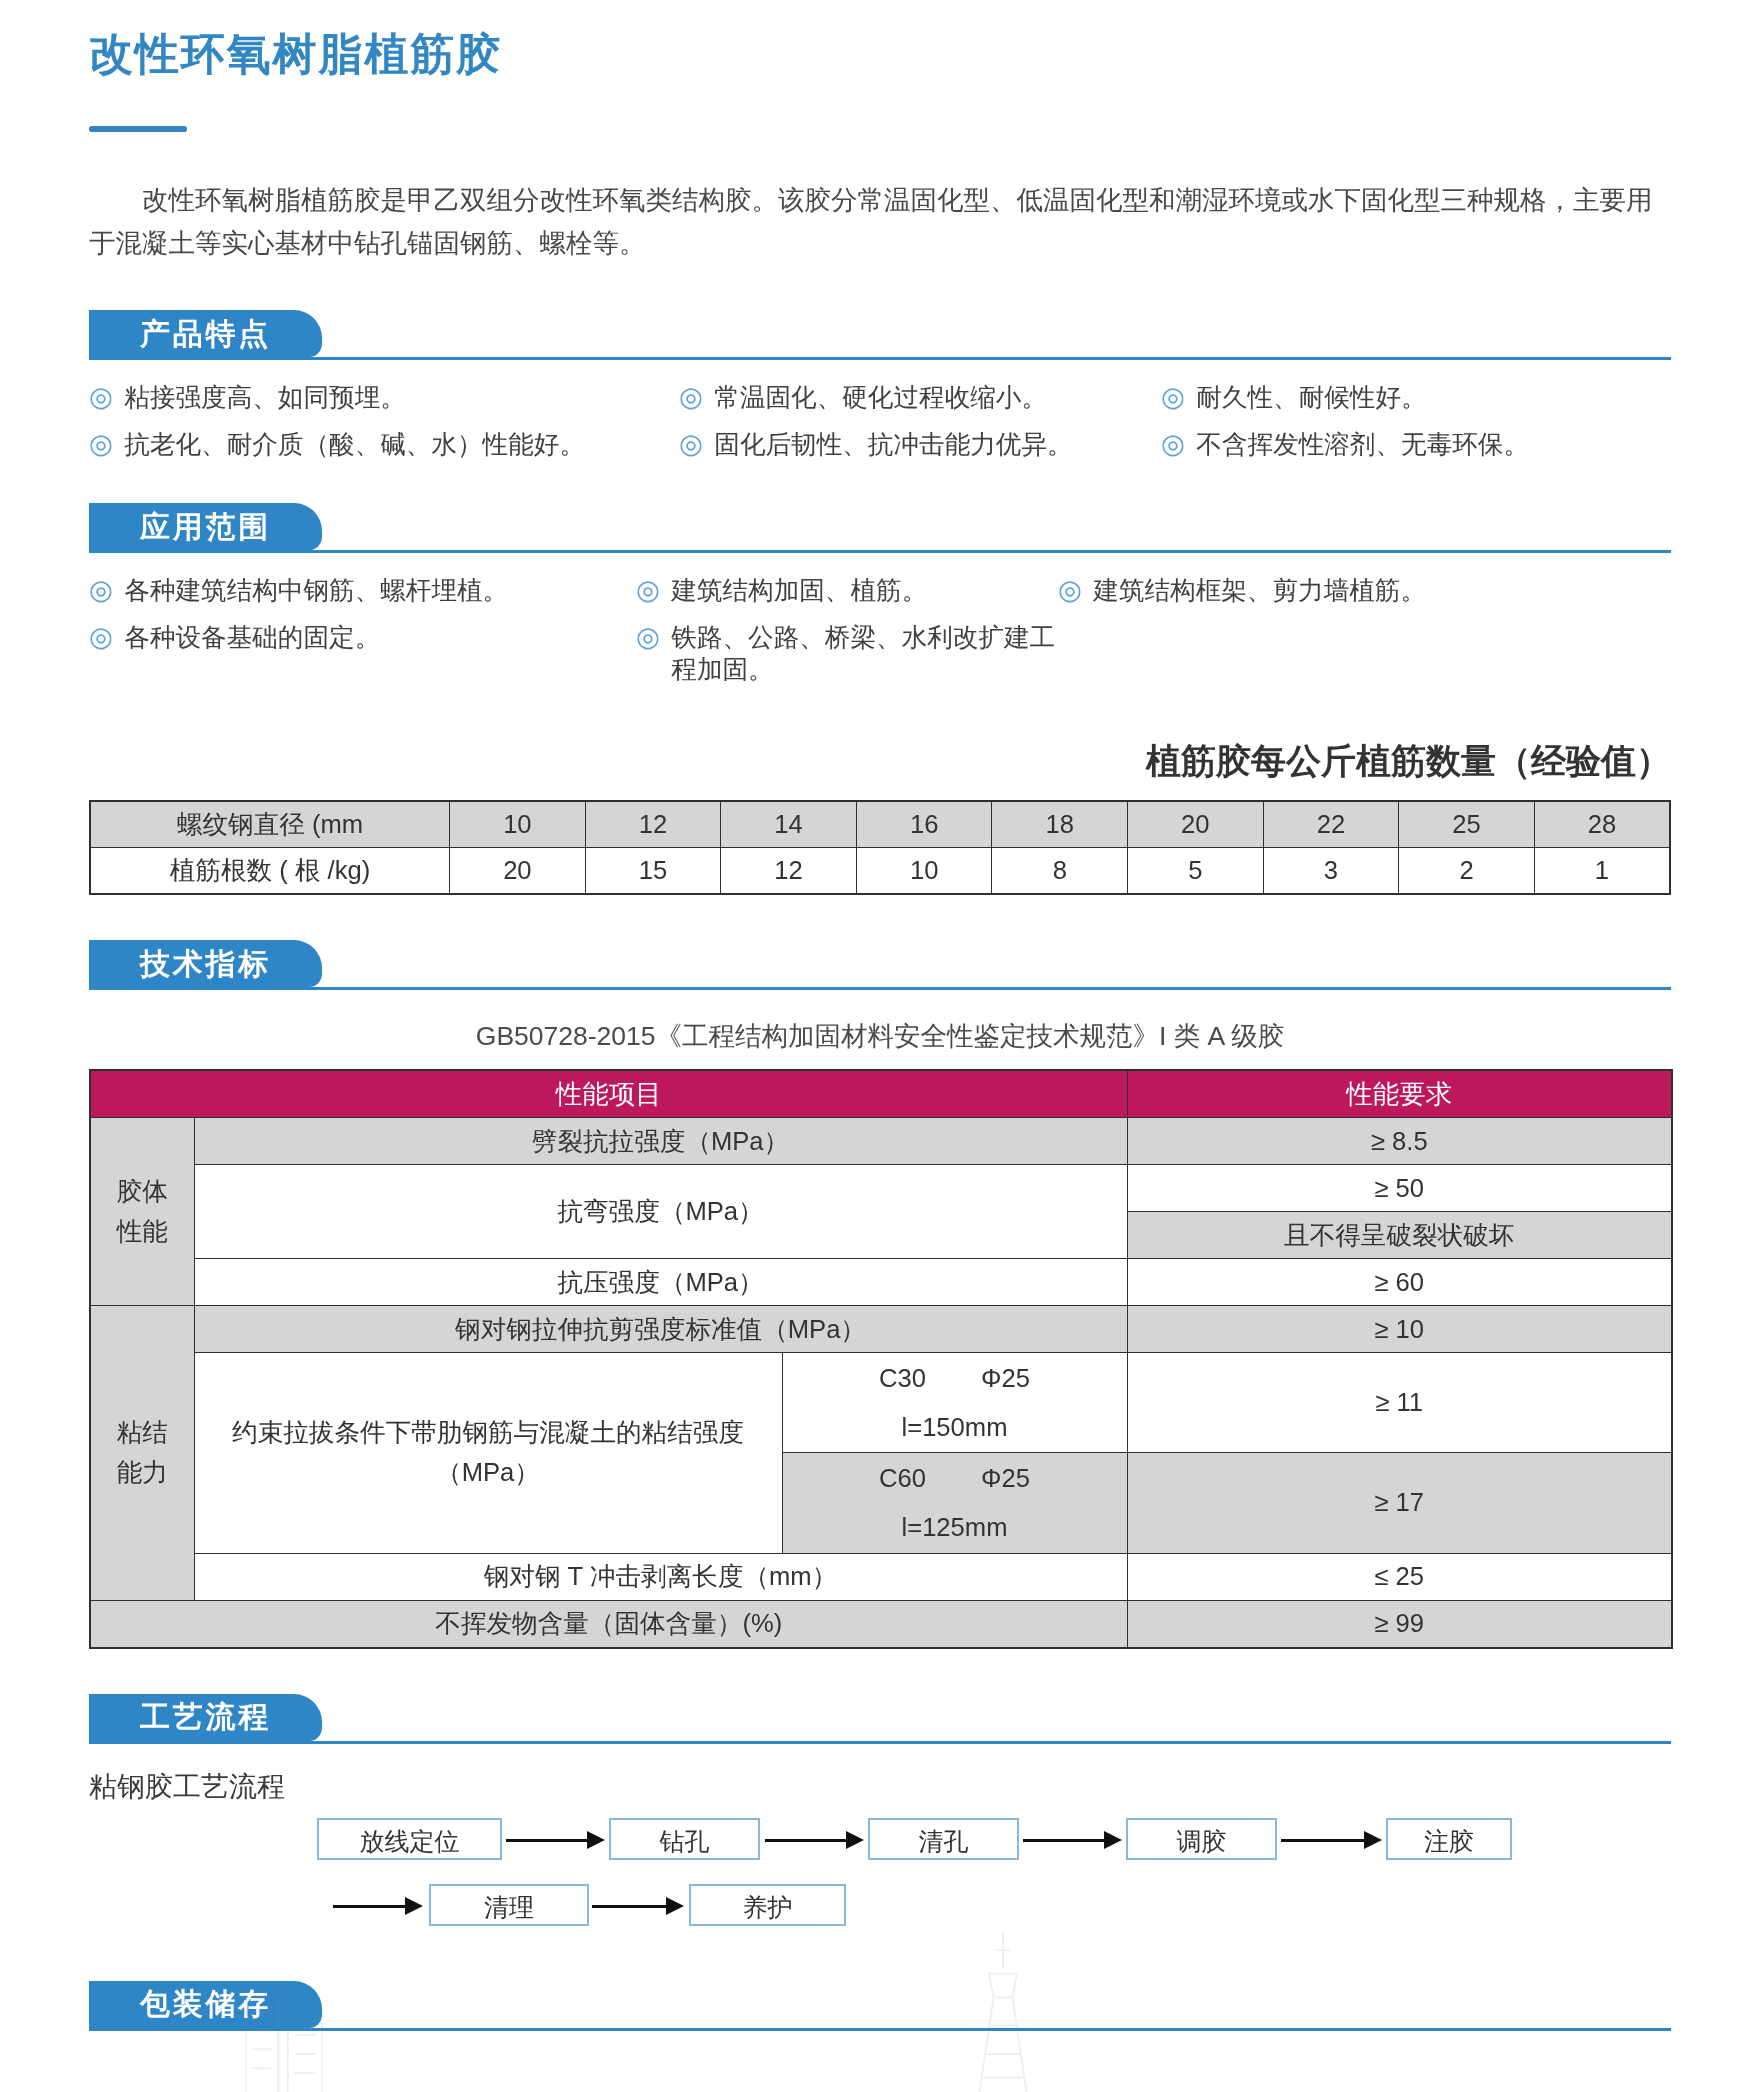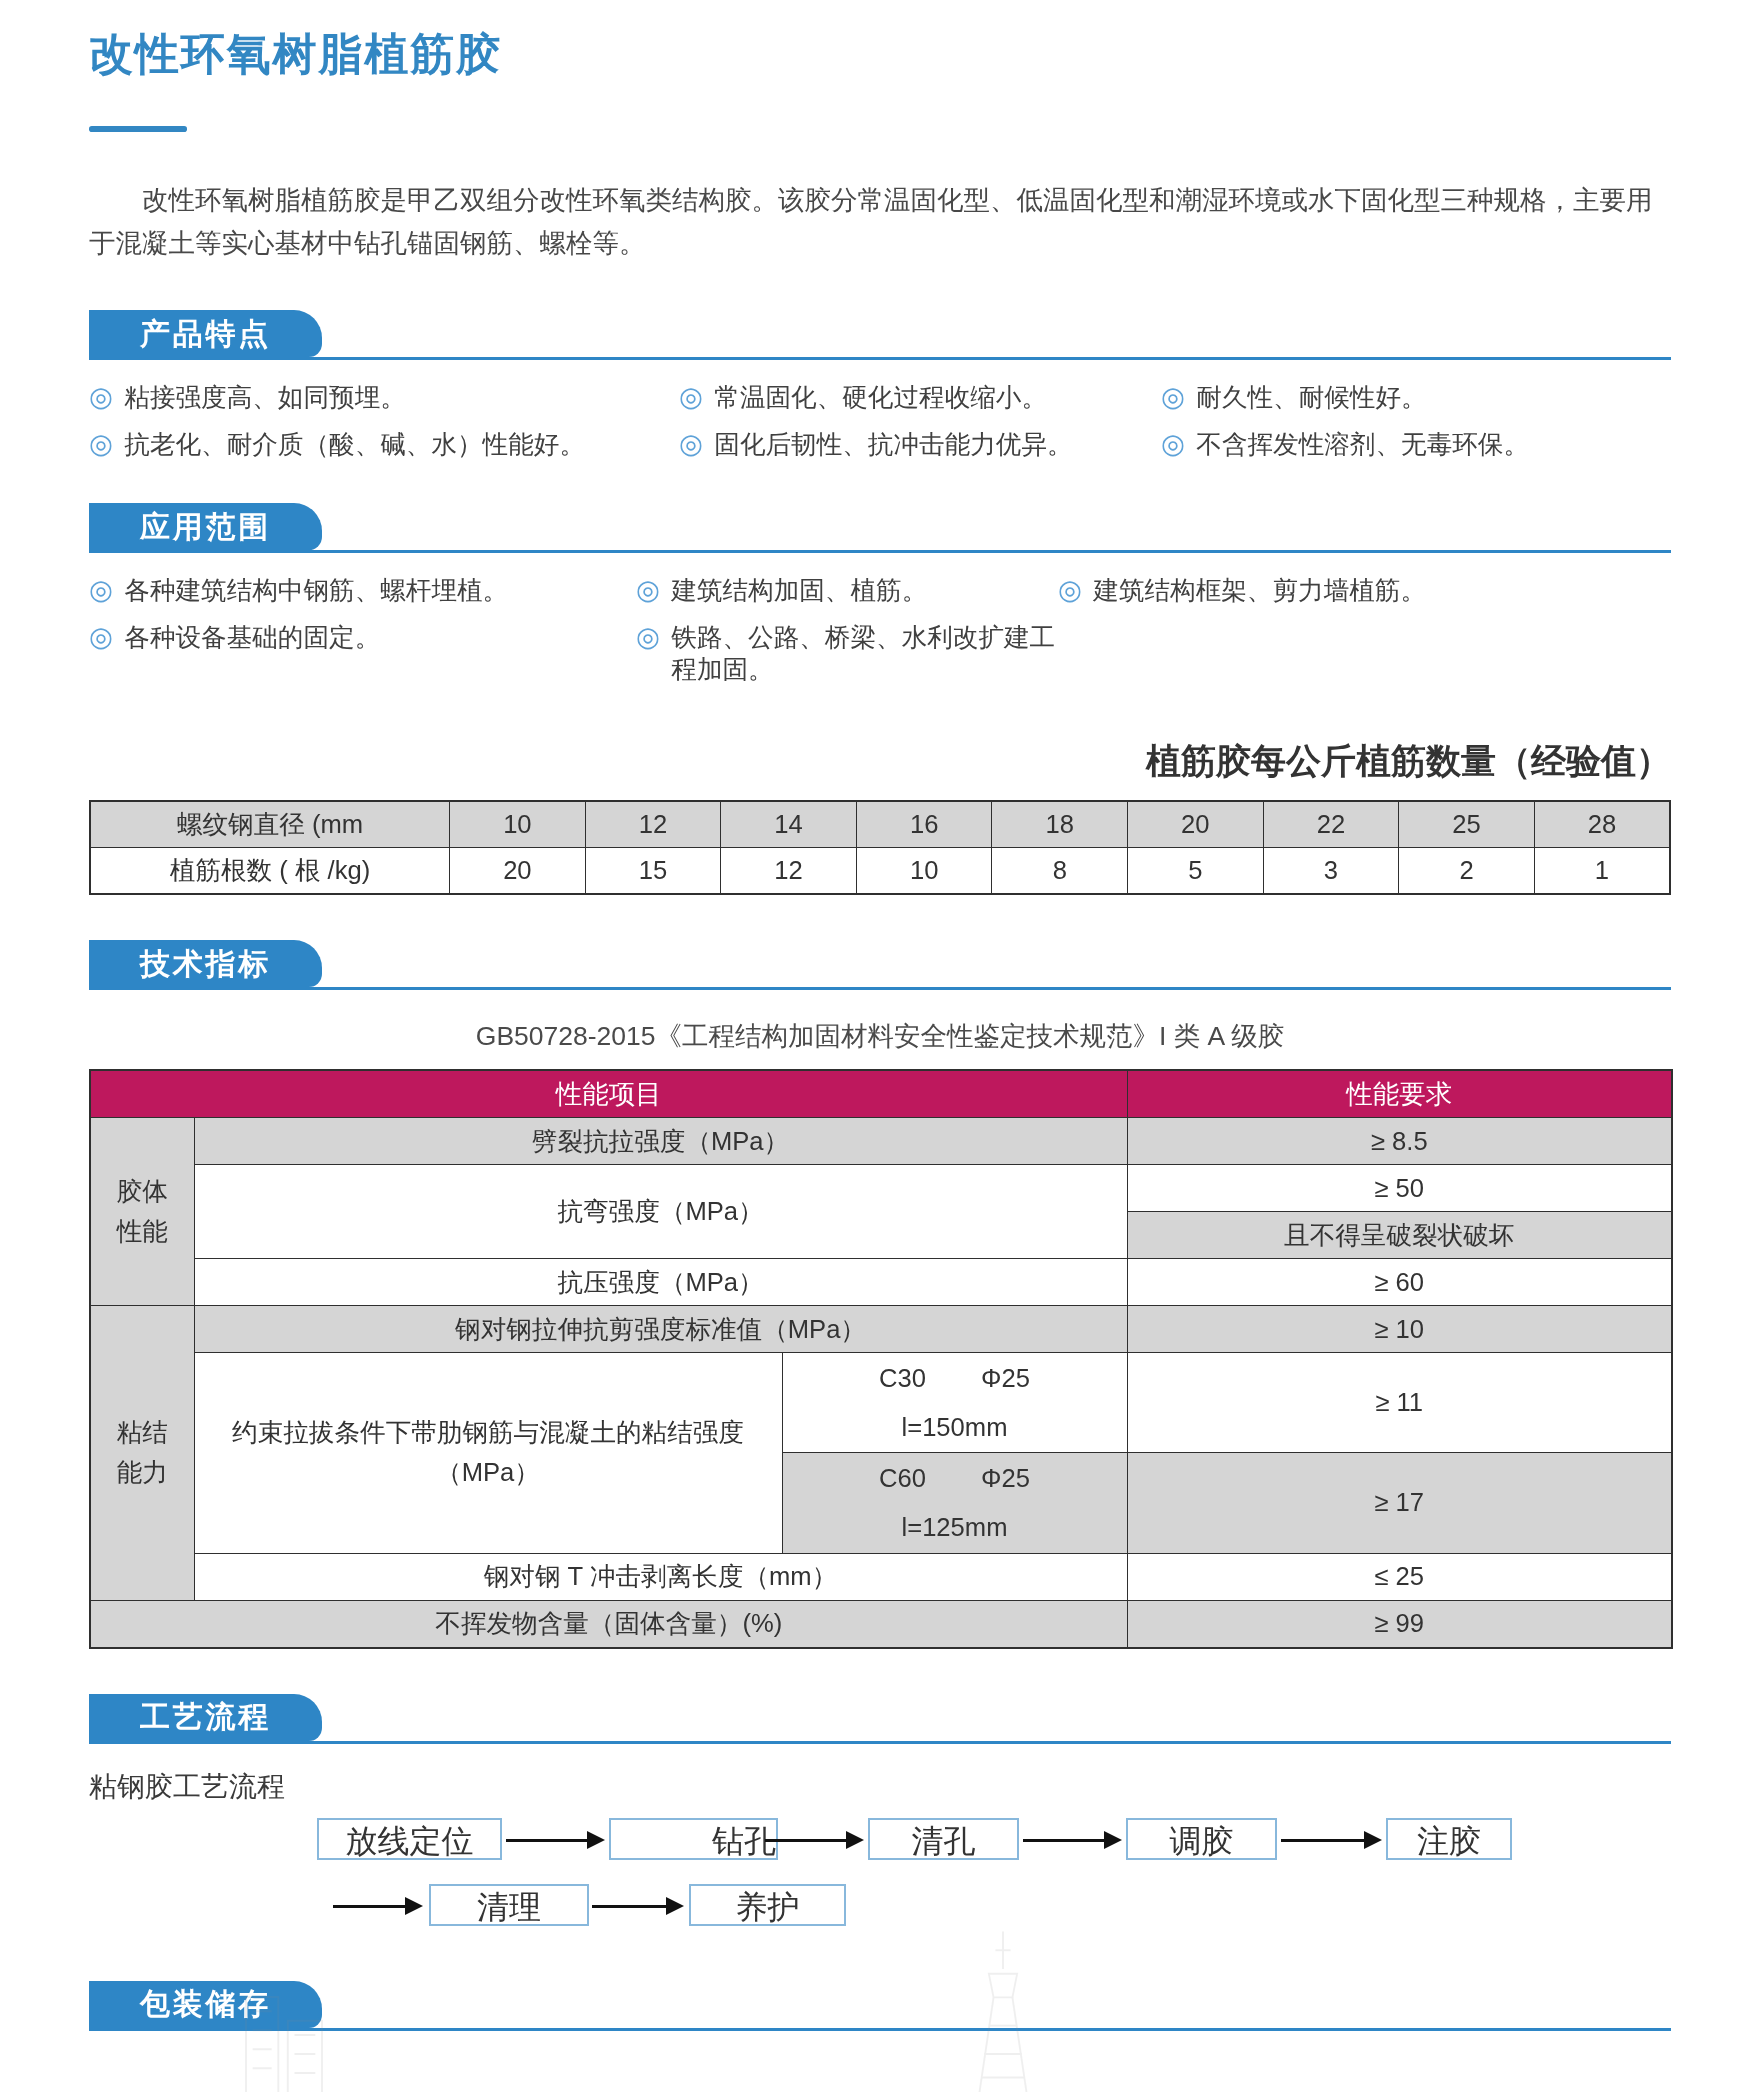--- a/index.html
+++ b/index.html
@@ -37,21 +37,21 @@
   .tall{height:81px;}
   .preline{white-space:pre-line;line-height:1.55;}
   .subcell{line-height:1.9;}
   .subcell .pair{display:inline-block;}
   .pair span{display:inline-block;}
   .pair .gap{width:55px;}
   
   .sub-title{margin-top:24.6px;font-size:28px;color:#3a3a3a;}
   .flow{position:relative;margin-top:11.4px;height:125px;}
   .fbox{position:absolute;height:42px;line-height:42px;background:#ffffff;border:2.8px solid #88b8dc;
-    text-align:center;font-size:32px;color:#333333;box-sizing:border-box;}
+    text-align:center;font-size:25px;color:#333333;box-sizing:border-box;}
   .farrow{position:absolute;height:3.8px;background:#111111;}
   .farrow:after{content:"";position:absolute;right:-16px;top:-7.6px;width:0;height:0;
     border-left:18px solid #111111;border-top:9.5px solid transparent;border-bottom:9.5px solid transparent;}
   
   .wm{position:absolute;opacity:0.13;}
 </style>
 </head>
 <body>
 
 <div class="content">
@@ -236,21 +236,21 @@
   </div>
 
   <div class="sec">
     <div class="sec-rule">
       <div class="sec-badge">工艺流程</div>
     </div>
     <div class="sub-title">粘钢胶工艺流程</div>
     <div class="flow">
       <div class="fbox" style="left:228px;top:0;width:185px;">放线定位</div>
       <div class="farrow" style="left:417px;top:21px;width:83px;"></div>
-      <div class="fbox" style="left:520px;top:0;width:169px;text-align:right;">钻孔</div>
+      <div class="fbox" style="left:520px;top:0;width:151px;">钻孔</div>
       <div class="farrow" style="left:676px;top:21px;width:83px;"></div>
       <div class="fbox" style="left:779px;top:0;width:151px;">清孔</div>
       <div class="farrow" style="left:934px;top:21px;width:83px;"></div>
       <div class="fbox" style="left:1037px;top:0;width:151px;">调胶</div>
       <div class="farrow" style="left:1192px;top:21px;width:85px;"></div>
       <div class="fbox" style="left:1297px;top:0;width:126px;">注胶</div>
 
       <div class="farrow" style="left:244px;top:87px;width:74px;"></div>
       <div class="fbox" style="left:340px;top:66px;width:160px;">清理</div>
       <div class="farrow" style="left:503px;top:87px;width:76px;"></div>

